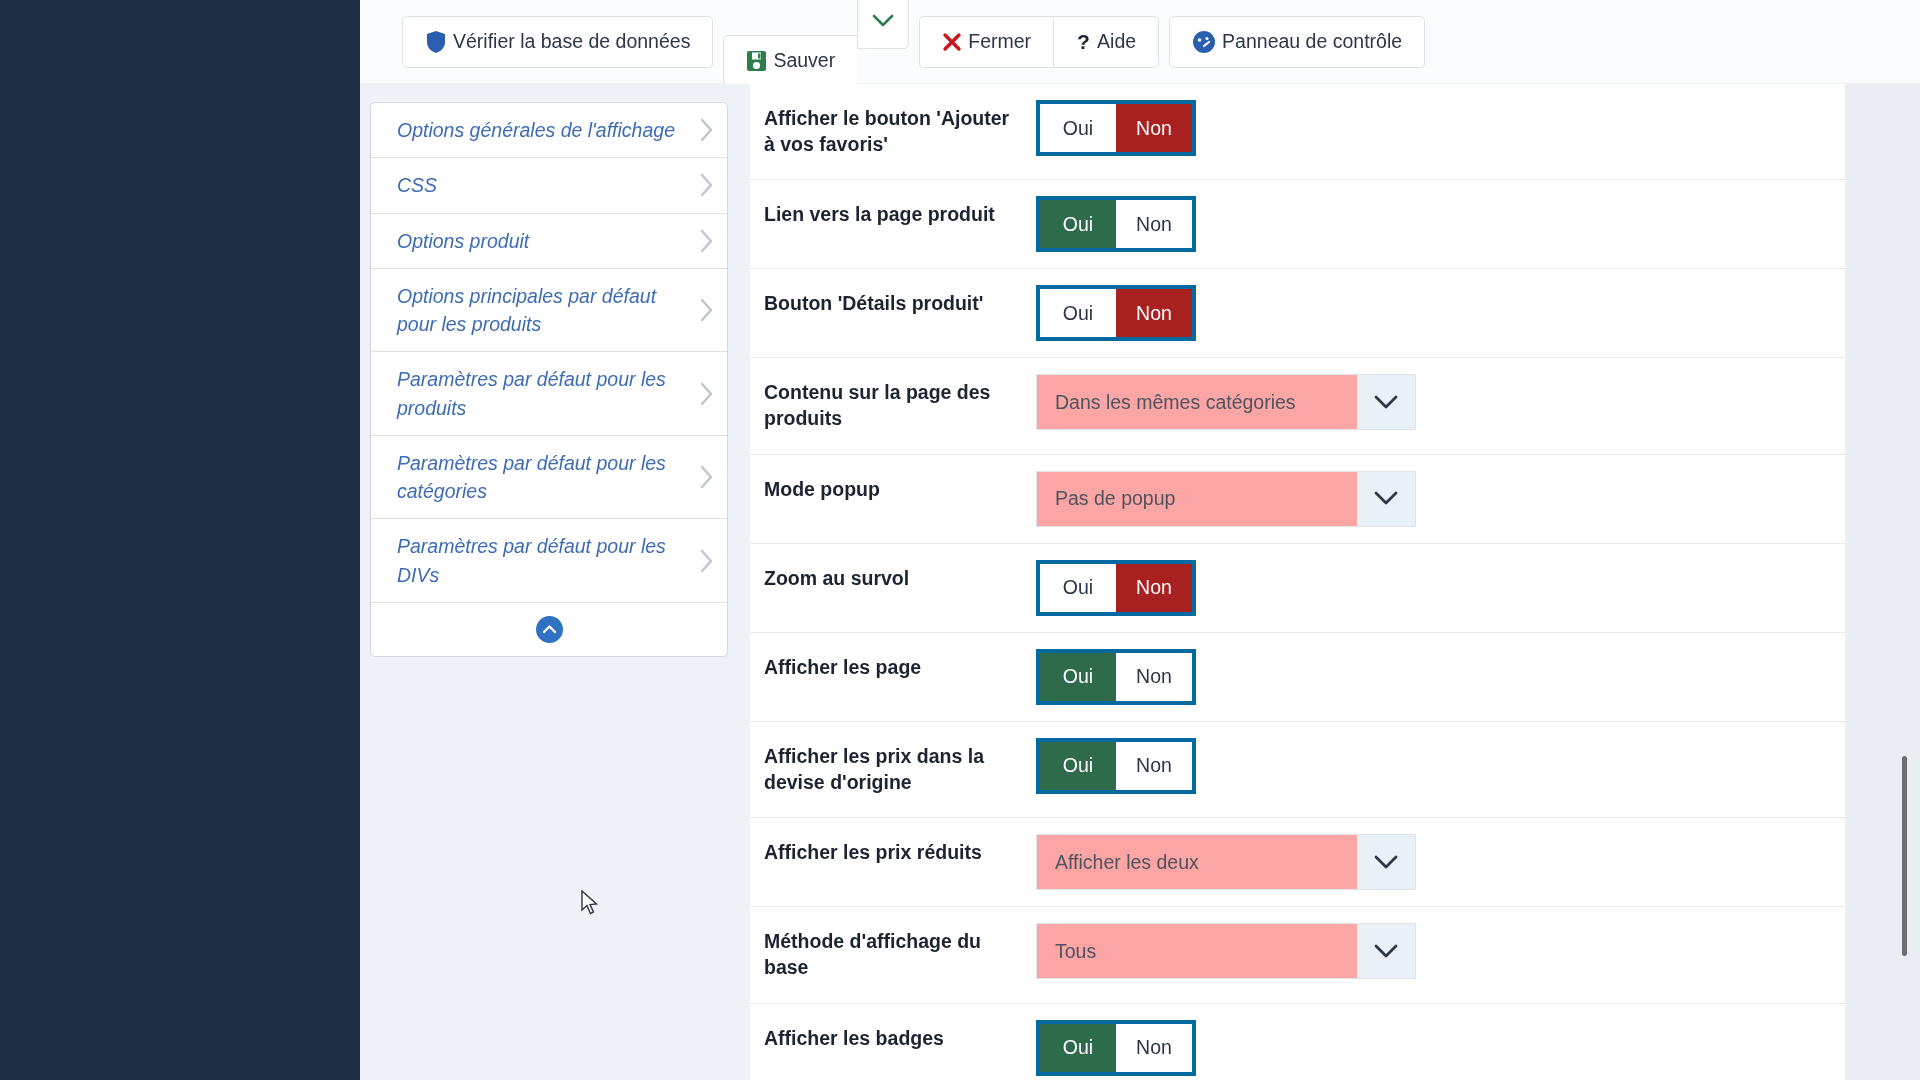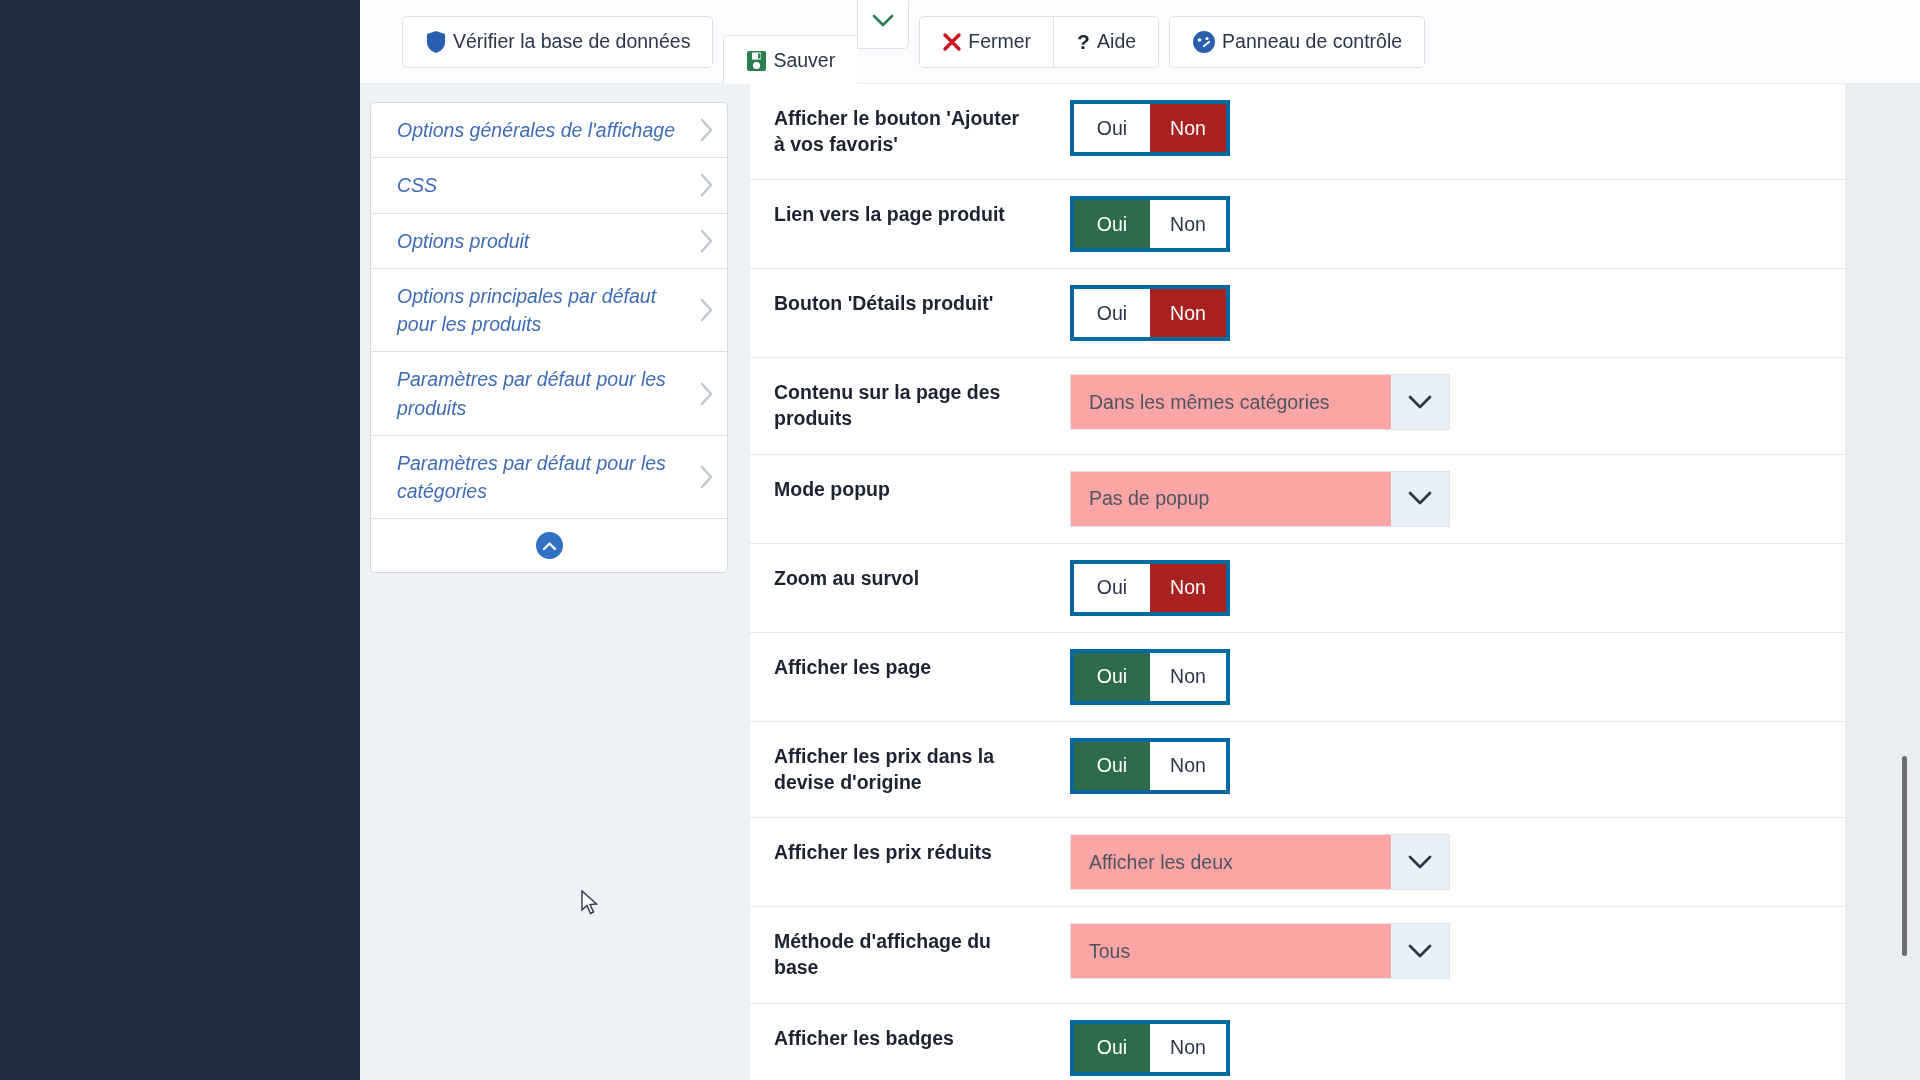--- a/index.html
+++ b/index.html
@@ -113,23 +113,22 @@
 
   
   .settings {
     position: absolute; left: 390px; top: 0;
     width: 1095px; height: 996px;
     background: #ffffff;
   }
   .srow {
     display: flex; align-items: flex-start;
     border-bottom: 1px solid #e7e9ed;
-    padding: 0 0 0 24px;
+    padding: 0 0 0 14px;
     min-height: 74px;
-    gap: 24px;
   }
   .srow-label {
     width: 272px; flex: 0 0 272px;
     font-size: 19.5px; font-weight: bold; color: #1c2331;
     line-height: 1.32;
     padding: 22px 18px 22px 0;
   }
   .srow-ctl { padding: 16px 0; flex: 1; }
 
   
@@ -293,20 +292,28 @@
               </span>
             </div>
             <div class="acc-item">
               <span class="acc-label">Paramètres par défaut pour les catégories</span>
               <span class="chev-right">
                 <svg width="16" height="26" viewBox="0 0 16 26">
                   <path d="M3 3 L12 13 L3 23" stroke="#c2c8d1" stroke-width="2.6" fill="none" stroke-linecap="round" stroke-linejoin="round"></path>
                 </svg>
               </span>
             </div>
+            <div class="acc-item">
+              <span class="acc-label">Paramètres par défaut pour les DIVs</span>
+              <span class="chev-right">
+                <svg width="16" height="26" viewBox="0 0 16 26">
+                  <path d="M3 3 L12 13 L3 23" stroke="#c2c8d1" stroke-width="2.6" fill="none" stroke-linecap="round" stroke-linejoin="round"></path>
+                </svg>
+              </span>
+            </div>
             <div class="acc-collapse">
               <span class="circle-up">
                 <svg width="15" height="10" viewBox="0 0 15 10">
                   <path d="M2 8 L7.5 2.5 L13 8" stroke="#ffffff" stroke-width="2.4" fill="none" stroke-linecap="round" stroke-linejoin="round"></path>
                 </svg>
               </span>
             </div>
           </div>
       </div>
 

